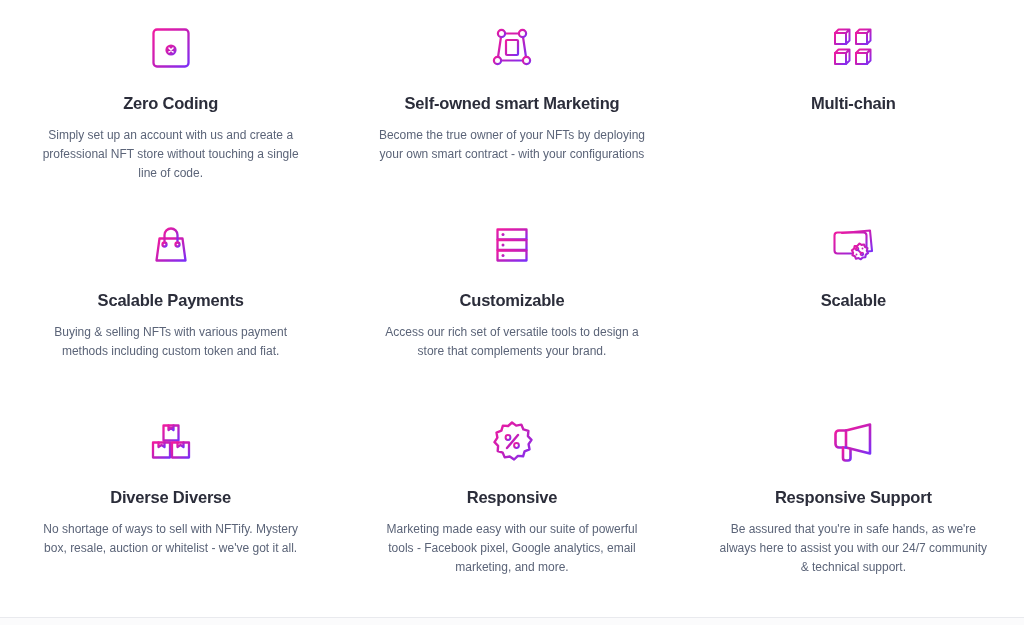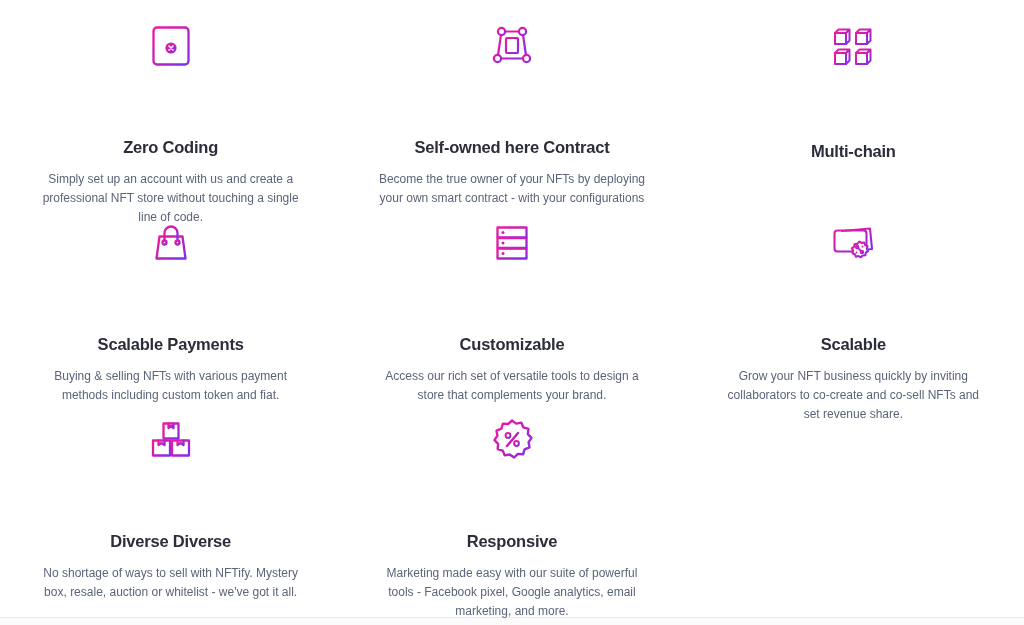--- a/index.html
+++ b/index.html
@@ -56,21 +56,20 @@
   }
 
   .feature-title {
     font-size: 16.5px;
     font-weight: bold;
     letter-spacing: -0.2px;
     color: #2b2d3a;
     line-height: 1.2;
     margin-bottom: 12px;
     white-space: nowrap;
-    margin-top: 48px;
   }
 
   .feature-desc {
     font-size: 12px;
     line-height: 1.58;
     color: #5b6478;
     max-width: 268px;
   }
 
   
@@ -143,21 +142,21 @@
           <rect x="18" y="16" width="12" height="15" rx="1"></rect>
           <line x1="24" y1="16" x2="24" y2="31"></line>
           <line x1="18" y1="21" x2="30" y2="21"></line>
           <line x1="18" y1="26" x2="30" y2="26"></line>
           <circle cx="13.5" cy="9.5" r="3.6" fill="#ffffff"></circle>
           <circle cx="34.5" cy="9.5" r="3.6" fill="#ffffff"></circle>
           <circle cx="9.5" cy="36.5" r="3.6" fill="#ffffff"></circle>
           <circle cx="38.5" cy="36.5" r="3.6" fill="#ffffff"></circle>
         </svg>
       </div>
-      <div class="feature-title">Self-owned here Contract</div>
+      <div class="feature-title">Self-owned smart Marketing</div>
       <div class="feature-desc">Become the true owner of your NFTs by deploying your own smart contract - with your configurations</div>
     </div>
 
     <div class="feature-card row-1">
       <div class="feature-icon">
         <svg viewBox="0 0 48 48" fill="none" stroke="url(#grad)" stroke-width="2" stroke-linecap="round" stroke-linejoin="round">
           <g>
             <rect x="6" y="9" width="11" height="11"></rect>
             <path d="M6 9 L9.5 5.5 L20.5 5.5 L17 9 M17 20 L20.5 16.5 L20.5 5.5"></path>
           </g>
@@ -230,21 +229,20 @@
           <path d="M30.5 30.3 l1.6 -2.5 l2.9 0.5 l2 -2.2 l2.6 1.4 l2.4 -1.8 l1.6 2.5 l2.9 -0.3 l0.4 2.9" stroke="none"></path>
           <g transform="translate(30.5,30.5)">
             <path d="M0 -8 L2 -6.6 L4.6 -7 L5.6 -4.5 L8 -3.4 L7.3 -0.8 L8.5 1.6 L6.3 3.2 L5.8 5.8 L3.2 6 L1.3 7.8 L-1 6.6 L-3.5 7.2 L-4.6 4.8 L-7 3.8 L-6.4 1.2 L-7.6 -1.2 L-5.4 -2.8 L-4.9 -5.4 L-2.3 -5.6 Z" fill="#ffffff"></path>
             <path d="M-3.2 -3.2 L3.2 3.2 M-3 3 L-3 3 M3 -3 L3 -3" stroke-width="1.9"></path>
             <circle cx="-2.4" cy="-2.4" r="1.5" stroke-width="1.5"></circle>
             <circle cx="2.4" cy="2.4" r="1.5" stroke-width="1.5"></circle>
           </g>
         </svg>
       </div>
       <div class="feature-title">Scalable</div>
-      <div class="feature-desc">Grow your NFT business quickly by inviting collaborators to co-create and co-sell NFTs and set revenue share.</div>
     </div>
 
     <div class="feature-card row-3">
       <div class="feature-icon">
         <svg viewBox="0 0 48 48" fill="none" stroke="url(#grad)" stroke-width="2.3" stroke-linecap="round" stroke-linejoin="round">
           <rect x="16.5" y="7.5" width="15" height="15"></rect>
           <path d="M21.5 7.5 L21.5 12 L24 10 L26.5 12 L26.5 7.5"></path>
           <rect x="6" y="24.5" width="17" height="15"></rect>
           <path d="M11.5 24.5 L11.5 29 L14.5 27 L17.5 29 L17.5 24.5"></path>
           <rect x="25" y="24.5" width="17" height="15"></rect>
@@ -261,18 +259,29 @@
           <path d="M24 4.5 L28.2 7.6 L33.3 6.6 L35.4 11.4 L40.4 12.9 L39.9 18.1 L43.5 21.8 L40.6 26.2 L41.5 31.3 L36.6 33.3 L35.1 38.3 L29.9 37.9 L26.1 41.5 L21.8 38.5 L16.7 39.4 L14.7 34.6 L9.7 33 L10.1 27.8 L6.5 24.1 L9.4 19.7 L8.5 14.6 L13.4 12.6 L14.9 7.6 L20.1 8 Z"></path>
           <circle cx="20" cy="19.5" r="2.4" stroke-width="2"></circle>
           <circle cx="28.5" cy="27.5" r="2.4" stroke-width="2"></circle>
           <line x1="30" y1="17" x2="19" y2="30"></line>
         </svg>
       </div>
       <div class="feature-title">Responsive</div>
       <div class="feature-desc">Marketing made easy with our suite of powerful tools - Facebook pixel, Google analytics, email marketing, and more.</div>
     </div>
 
+    <div class="feature-card row-3">
+      <div class="feature-icon">
+        <svg viewBox="0 0 48 48" fill="none" stroke="url(#grad)" stroke-width="2.6" stroke-linecap="round" stroke-linejoin="round">
+          <path d="M17 12.5 L41 6.5 L41 35.5 L17 29.5 Z"></path>
+          <path d="M17 12.5 L10 12.5 A3.5 3.5 0 0 0 6.5 16 L6.5 26 A3.5 3.5 0 0 0 10 29.5 L17 29.5"></path>
+          <path d="M14 29.5 L14 40 A2.5 2.5 0 0 0 16.5 42.5 L19 42.5 A2.5 2.5 0 0 0 21.5 40 L21.5 31"></path>
+        </svg>
+      </div>
+      <div class="feature-title">Responsive Support</div>
+      <div class="feature-desc">Be assured that you're in safe hands, as we're always here to assist you with our 24/7 community &amp; technical support.</div>
+    </div>
 
   </div>
 </div>
 
 <div class="section-divider"></div>
 <div class="section-below"></div>
 
 </body></html>

